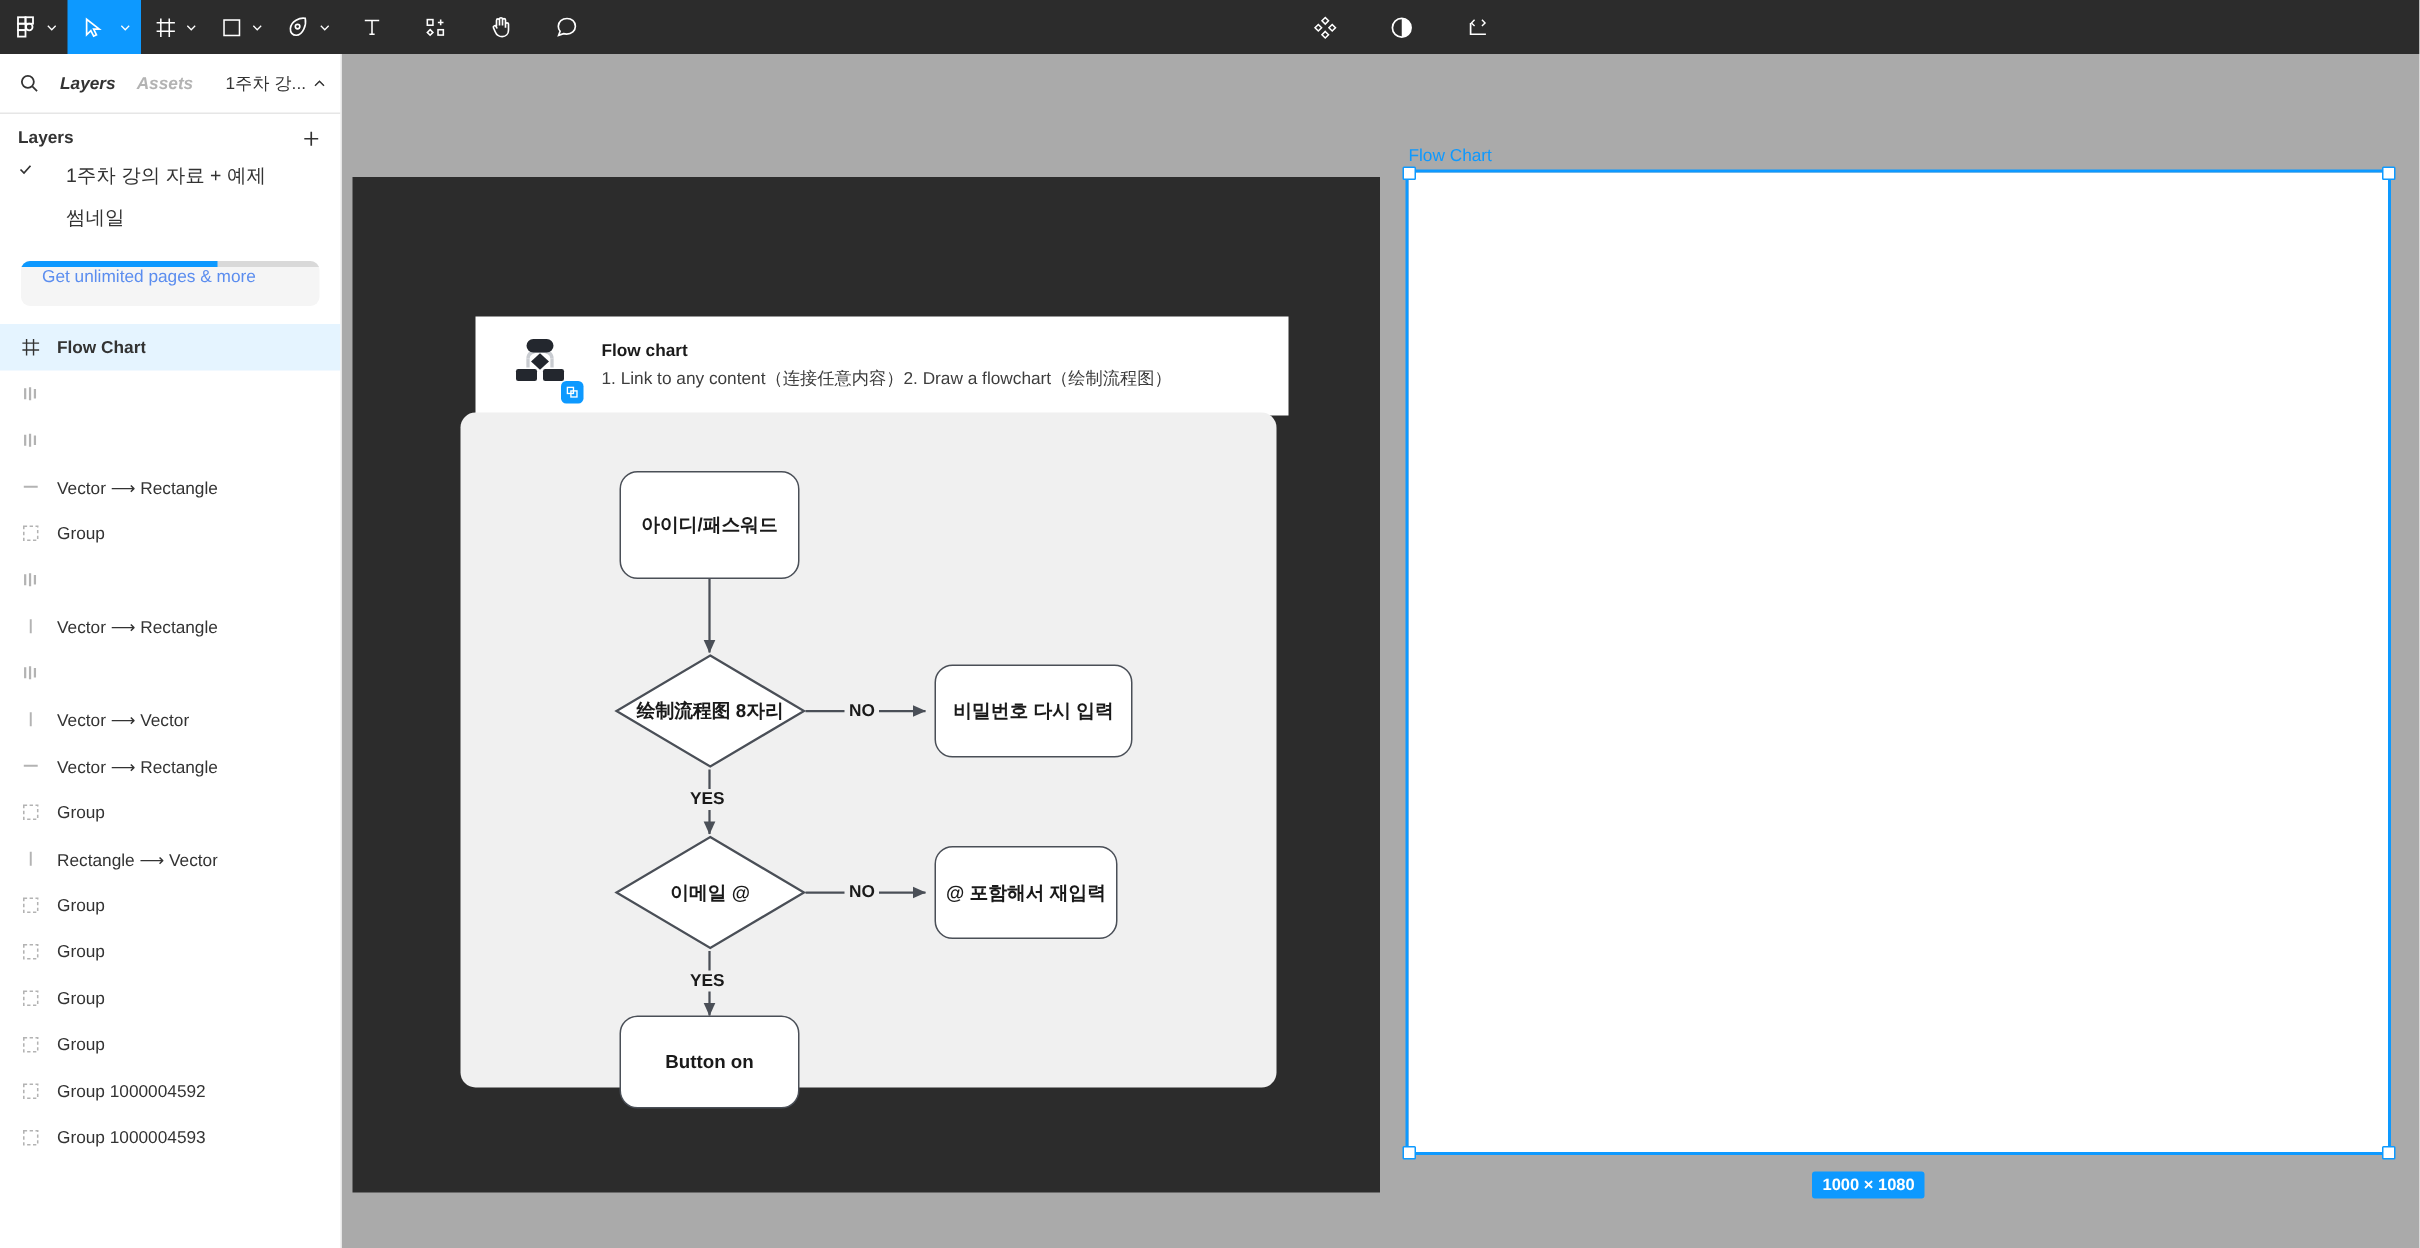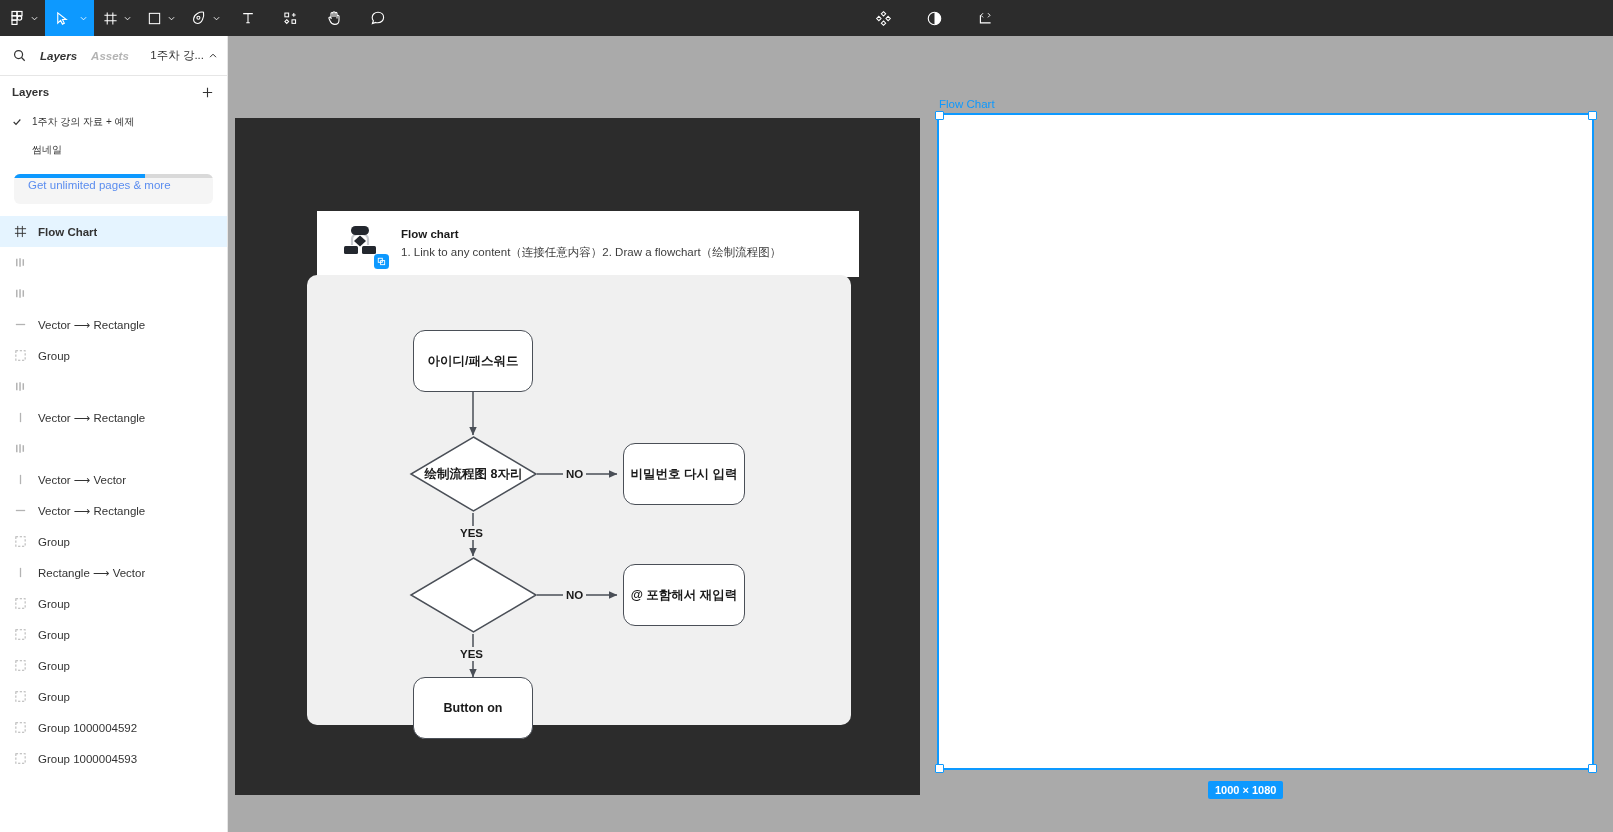--- a/index.html
+++ b/index.html
@@ -60,22 +60,22 @@
   .tab-file .fname { overflow: hidden; white-space: nowrap; text-overflow: ellipsis; }
 
   .pages-header {
     height: 32px; display: flex; align-items: center;
     padding: 0 12px; justify-content: space-between;
   }
   .pages-title { font-size: 11.5px; font-weight: 700; color: #333; }
   .plus-btn { width:16px; height:16px; cursor:pointer; display:flex; align-items:center; justify-content:center;}
 
   .page-row {
-    height: 28px; display: flex; align-items: center;
-    padding: 0 12px; font-size: 10px; color: #333; cursor: pointer;
+    height: 28px; display: flex; align-items: flex-start;
+    padding: 0 12px; font-size: 13px; color: #333; cursor: pointer; gap: 12px;
   }
   .page-check { width: 18px; display: flex; align-items: center; color: #333; font-size: 10px; }
   .page-label { padding-left: 2px; }
 
   .promo-wrap { padding: 10px 14px 6px 14px; }
   .promo {
     background: #f5f5f5; border-radius: 6px; overflow: hidden;
     padding: 0 0 13px 0;
   }
   .promo-bar { height: 4px; background: #d9d9d9; width: 100%; }
@@ -521,37 +521,39 @@
             <path d="M0,0.4 L5.8,3 L0,5.6 Z" fill="#4a4f57"></path>
           </marker>
         </defs>
         <path d="M166 101 V160" stroke="#4a4f57" stroke-width="1.5" fill="none" marker-end="url(#ah)"></path>
         <path d="M230 199 H310" stroke="#4a4f57" stroke-width="1.5" fill="none" marker-end="url(#ah)"></path>
         <path d="M166 238 V281" stroke="#4a4f57" stroke-width="1.5" fill="none" marker-end="url(#ah)"></path>
         <path d="M230 320 H310" stroke="#4a4f57" stroke-width="1.5" fill="none" marker-end="url(#ah)"></path>
         <path d="M166 359 V402" stroke="#4a4f57" stroke-width="1.5" fill="none" marker-end="url(#ah)"></path>
       </svg>
 
-      <div class="node" style="left:106px; top:55px; width:120px; height:62px;">
+      <div class="node" style="left:106px; top:39px; width:120px; height:72px;">
         <span>아이디/패스워드</span>
       </div>
 
       <svg class="diamond-wrap" style="left:102px; top:160px;" width="129" height="78">
         <path d="M64.5 2 L127 39 L64.5 76 L2 39 Z" fill="#ffffff" stroke="#4a4f57" stroke-width="1.5"></path>
       </svg>
       <div style="position:absolute; left:102px; top:160px; width:129px; height:78px; display:flex;
                   align-items:center; justify-content:center; font-size:12.5px; font-weight:700; color:#1a1a1a;">绘制流程图 8자리</div>
 
-      <div class="node" style="left:316px; top:168px; width:122px; height:62px;">
+      <div class="node" style="left:316px; top:168px; width:132px; height:62px;">
         <span>비밀번호 다시 입력</span>
       </div>
 
       <svg class="diamond-wrap" style="left:102px; top:281px;" width="129" height="78">
         <path d="M64.5 2 L127 39 L64.5 76 L2 39 Z" fill="#ffffff" stroke="#4a4f57" stroke-width="1.5"></path>
       </svg>
+      <div style="position:absolute; left:102px; top:281px; width:129px; height:78px; display:flex;
+                  align-items:center; justify-content:center; font-size:12.5px; font-weight:700; color:#1a1a1a;">이메일 @</div>
 
       <div class="node" style="left:106px; top:402px; width:120px; height:62px;">
         <span>Button on</span>
       </div>
 
       <div class="node" style="left:316px; top:289px; width:122px; height:62px;">
         <span>@ 포함해서 재입력</span>
       </div>
 
       <div class="edge-label" style="left:256px; top:192px;">NO</div>

